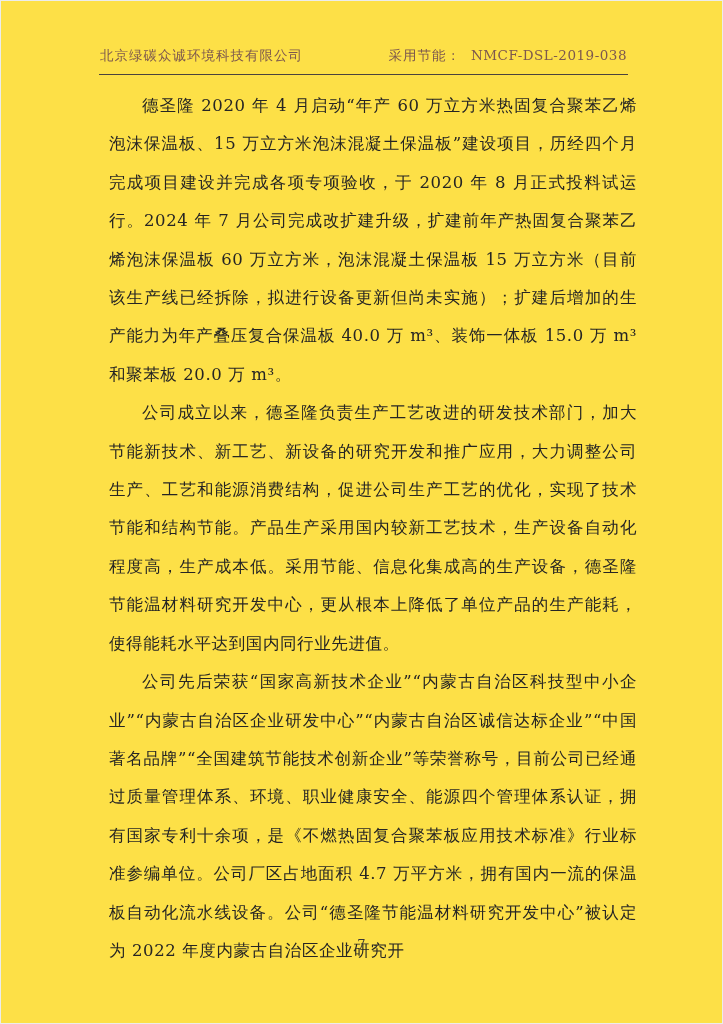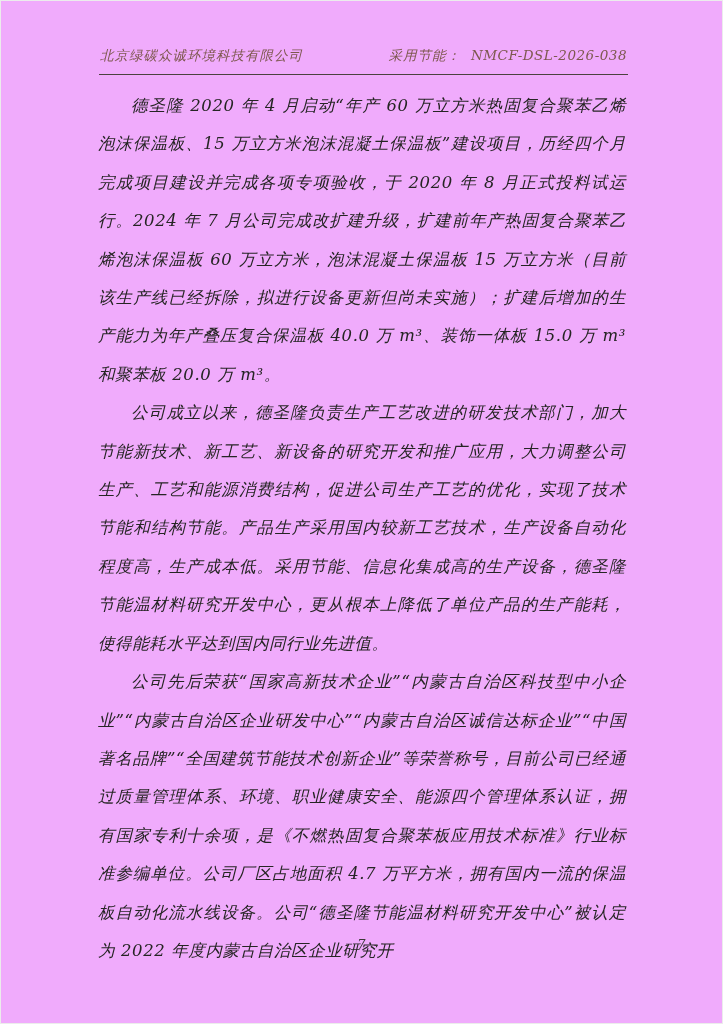--- a/index.html
+++ b/index.html
@@ -4,26 +4,25 @@
 <style>
   html, body {
     margin: 0;
     padding: 0;
     background: #ffffff;
   }
   .page {
     position: relative;
     width: 723px;
     height: 1024px;
-    background: #f0abfc;
+    background: #fde047;
     box-sizing: border-box;
     font-family: "DejaVu Serif", "Liberation Serif", serif;
     overflow: hidden;
     border: 1px solid #ececec;
-    font-style: italic;
   }
   .header {
     position: absolute;
     top: 46px;
     left: 99px;
     width: 527px;
     display: flex;
     justify-content: space-between;
     align-items: baseline;
     color: #7d584e;
@@ -44,21 +43,21 @@
     position: absolute;
     top: 73px;
     left: 98px;
     width: 529px;
     border-bottom: 1.6px solid #4a423e;
     height: 0;
   }
   .body-text {
     position: absolute;
     top: 86px;
-    left: 97px;
+    left: 108px;
     width: 528px;
     color: #262524;
     font-size: 16.5px;
     line-height: 38.4px;
     text-align: justify;
     text-justify: inter-ideograph;
     letter-spacing: 0.6px;
   }
   .body-text p {
     margin: 0;
@@ -78,21 +77,21 @@
 </style>
 </head>
 <body>
 
 <div class="page">
 
   <div class="header">
     <span class="company">北京绿碳众诚环境科技有限公司</span>
     <span class="archive">
       <span>采用节能：</span>
-      <span class="archive-number">NMCF-DSL-2026-038</span>
+      <span class="archive-number">NMCF-DSL-2019-038</span>
     </span>
   </div>
 
   <div class="header-rule"></div>
 
   <div class="body-text">
     <p>德圣隆 2020 年 4 月启动“年产 60 万立方米热固复合聚苯乙烯泡沫保温板、15 万立方米泡沫混凝土保温板”建设项目，历经四个月完成项目建设并完成各项专项验收，于 2020 年 8 月正式投料试运行。2024 年 7 月公司完成改扩建升级，扩建前年产热固复合聚苯乙烯泡沫保温板 60 万立方米，泡沫混凝土保温板 15 万立方米（目前该生产线已经拆除，拟进行设备更新但尚未实施）；扩建后增加的生产能力为年产叠压复合保温板 40.0 万 m³、装饰一体板 15.0 万 m³和聚苯板 20.0 万 m³。</p>
     <p>公司成立以来，德圣隆负责生产工艺改进的研发技术部门，加大节能新技术、新工艺、新设备的研究开发和推广应用，大力调整公司生产、工艺和能源消费结构，促进公司生产工艺的优化，实现了技术节能和结构节能。产品生产采用国内较新工艺技术，生产设备自动化程度高，生产成本低。采用节能、信息化集成高的生产设备，德圣隆节能温材料研究开发中心，更从根本上降低了单位产品的生产能耗，使得能耗水平达到国内同行业先进值。</p>
     <p>公司先后荣获“国家高新技术企业”“内蒙古自治区科技型中小企业”“内蒙古自治区企业研发中心”“内蒙古自治区诚信达标企业”“中国著名品牌”“全国建筑节能技术创新企业”等荣誉称号，目前公司已经通过质量管理体系、环境、职业健康安全、能源四个管理体系认证，拥有国家专利十余项，是《不燃热固复合聚苯板应用技术标准》行业标准参编单位。公司厂区占地面积 4.7 万平方米，拥有国内一流的保温板自动化流水线设备。公司“德圣隆节能温材料研究开发中心”被认定为 2022 年度内蒙古自治区企业研究开</p>
   </div>

